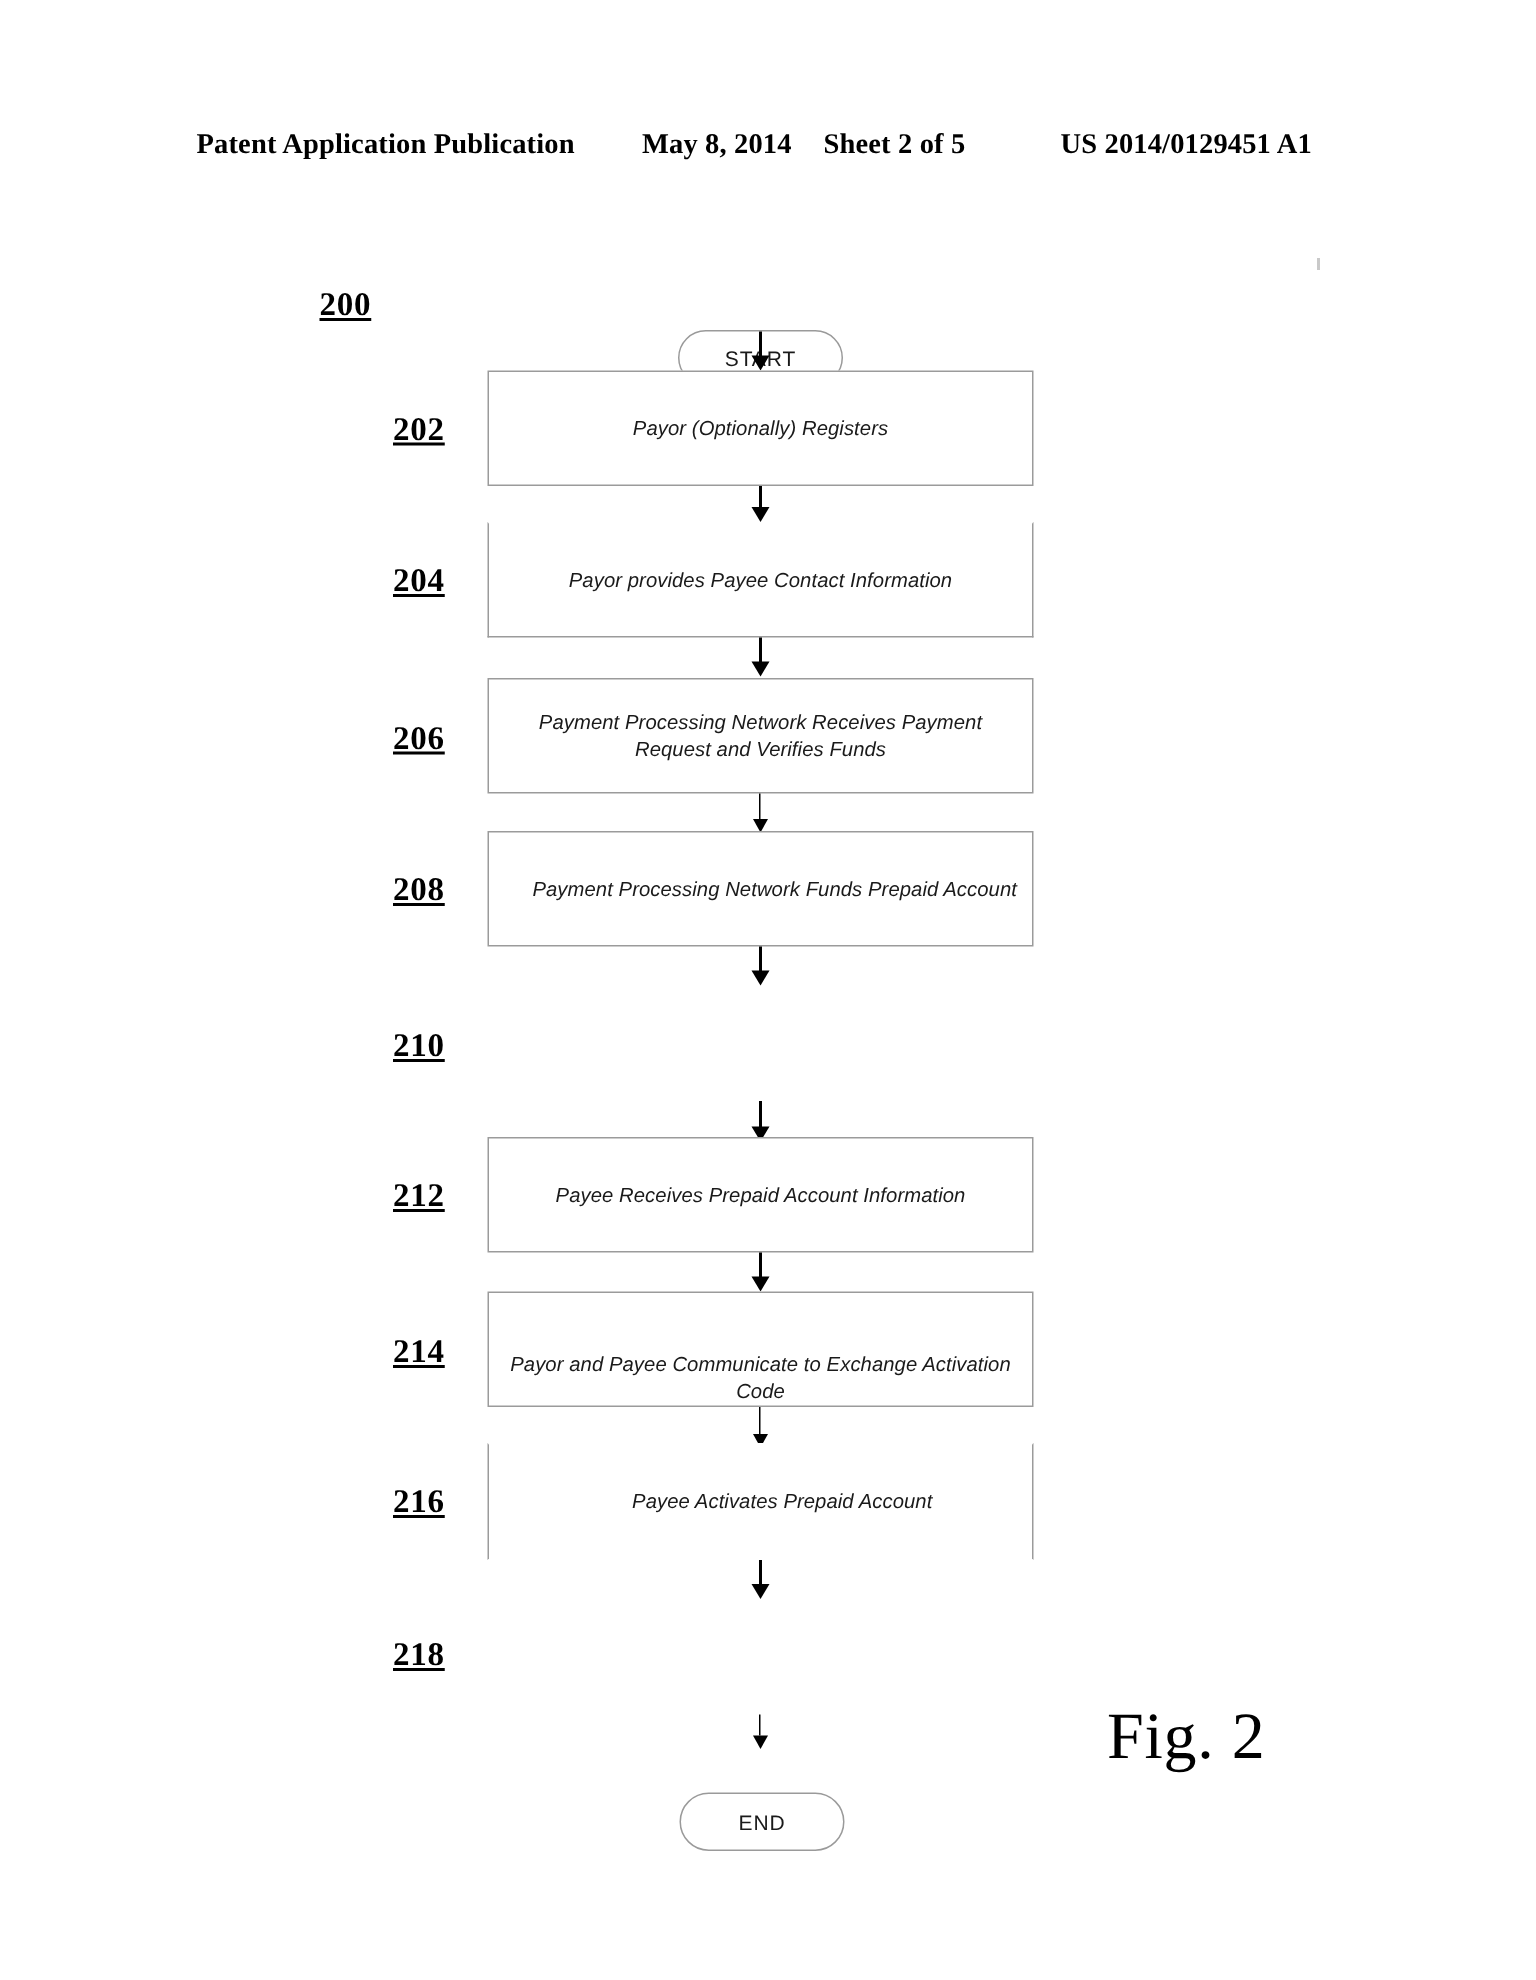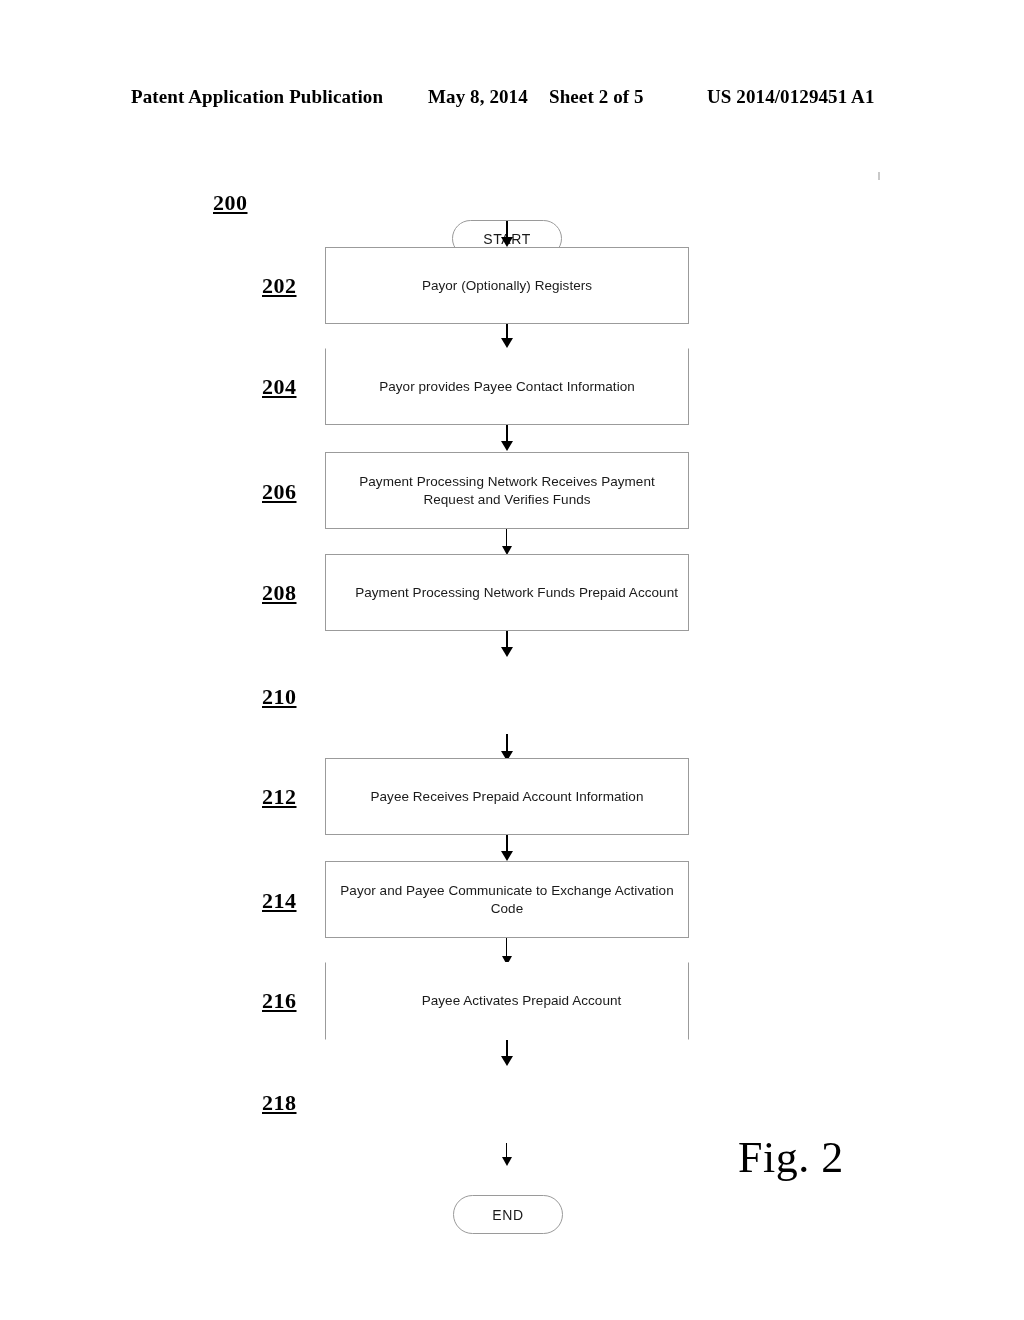--- a/index.html
+++ b/index.html
@@ -89,21 +89,21 @@
     color: #1a1a1a;
     padding: 0 10px;
     letter-spacing: 0.05px;
   }
   
   .proc-box.no-top    { border-top-color: transparent; }
   .proc-box.no-bottom { border-bottom-color: transparent; padding-left: 39px; }
   .proc-box.no-left   { border-left-color: transparent; }
   .proc-box.faint-bottom { border-bottom-color: #cfcfcf; }
 
-  .proc-box .box-text { display: block; }
+  .proc-box .box-text { display: block; font-style: italic; }
 
   
   .connector {
     position: absolute;
     width: 2px;
     background: #000000;
   }
   .connector::after {
     content: "";
     position: absolute;
@@ -194,21 +194,21 @@
   <div class="connector" style="left:506px; top:734px; height:18px;"></div>
 
   <div class="ref-num" style="left:262px; top:784px;">212</div>
   <div class="proc-box" style="left:325px; top:758px; width:364px; height:77px;">
     <span class="box-text">Payee Receives Prepaid Account Information</span>
   </div>
 
   <div class="connector" style="left:506px; top:835px; height:17px;"></div>
 
   <div class="ref-num" style="left:262px; top:888px;">214</div>
-  <div class="proc-box" style="left:325px; top:861px; width:364px; height:77px;">
+  <div class="proc-box" style="left:325px; top:861px; width:364px; height:77px;align-items:flex-end;">
     <span class="box-text">Payor and Payee Communicate to Exchange Activation Code</span>
   </div>
 
   <div class="connector thin" style="left:506px; top:938px; height:18px;"></div>
 
   <div class="ref-num" style="left:262px; top:988px;">216</div>
   <div class="proc-box no-top no-bottom" style="left:325px; top:962px; width:364px; height:78px;">
     <span class="box-text">Payee Activates Prepaid Account</span>
   </div>
 

